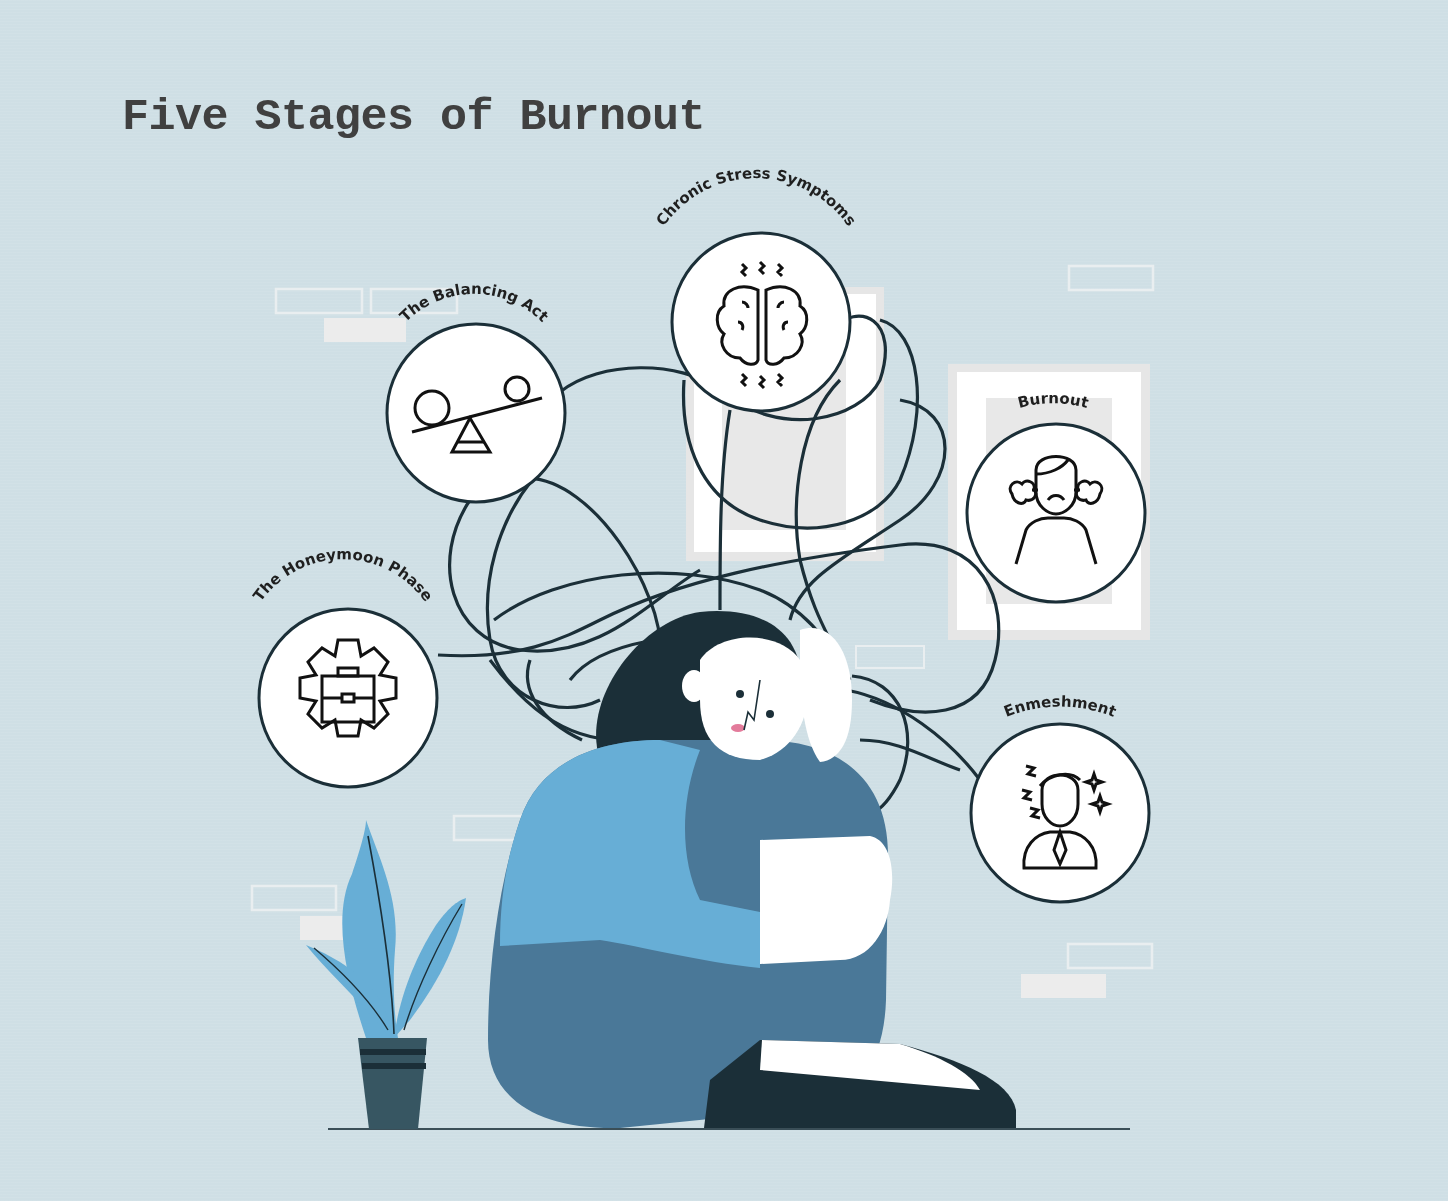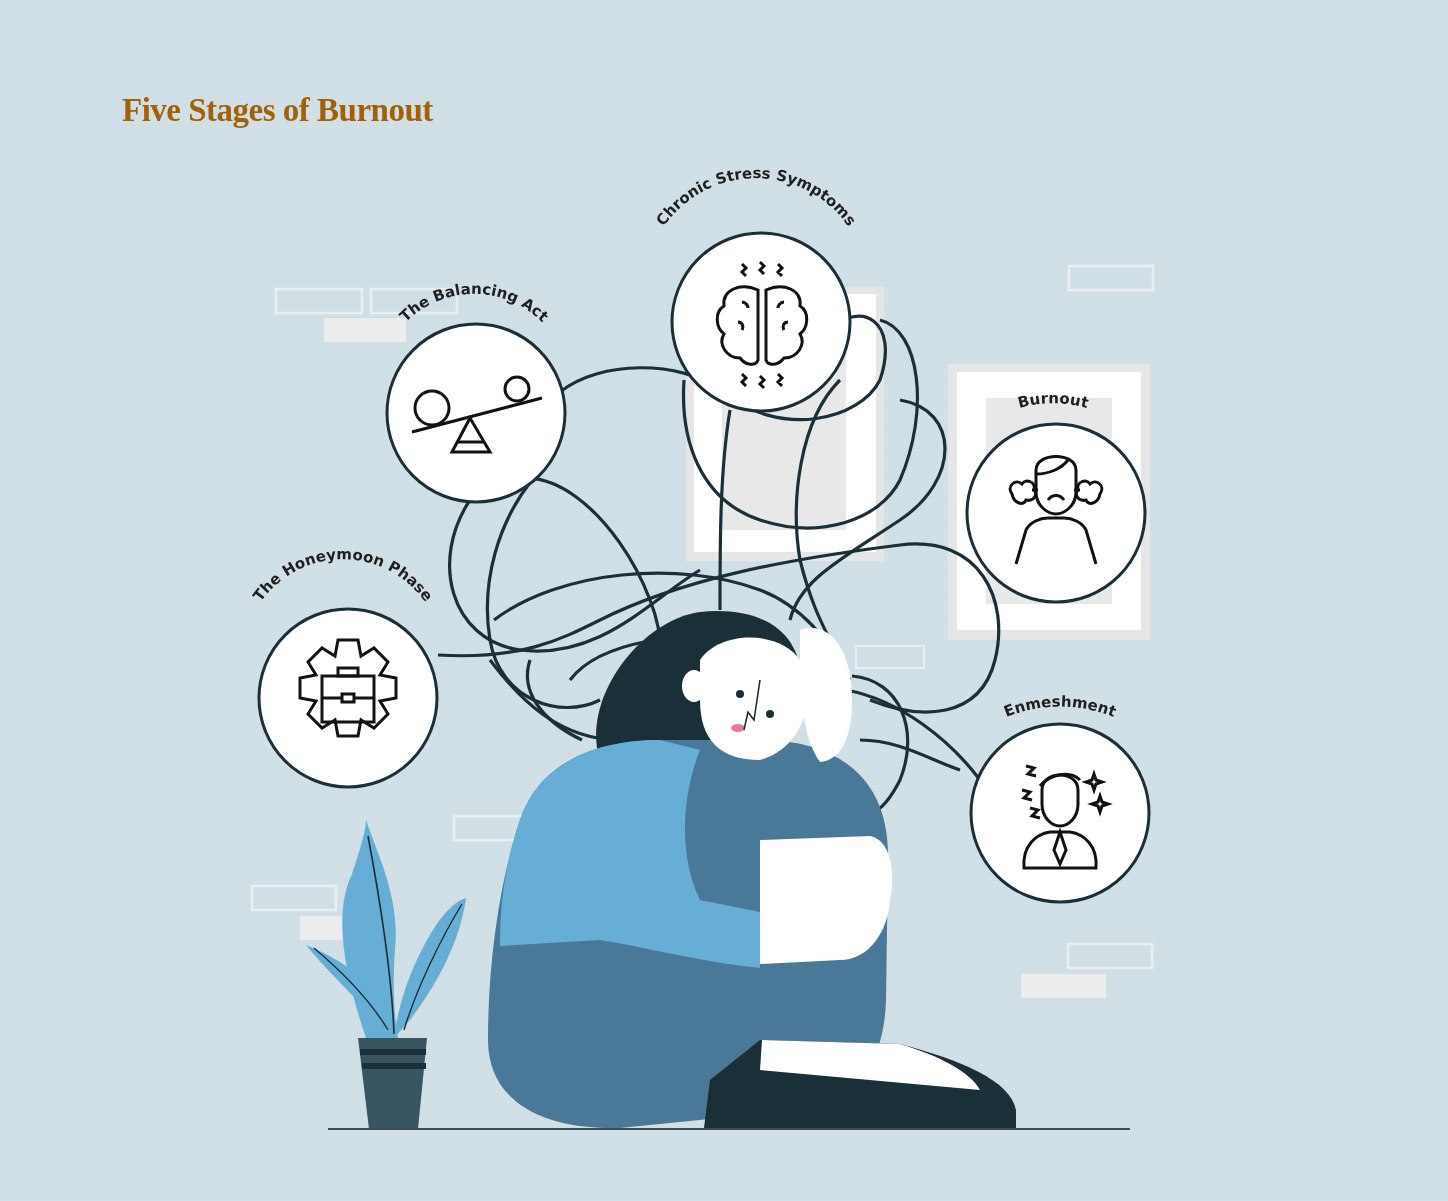--- a/index.html
+++ b/index.html
@@ -1,18 +1,18 @@
 <!DOCTYPE html>
 <html><head>
 <meta charset="utf-8">
 <style>
   html, body { margin:0; padding:0; }
   body { width:1448px; height:1201px; background:#cfdfe5; position:relative; overflow:hidden; font-family:"DejaVu Sans", sans-serif; }
   .texture { position:absolute; inset:0; background-image: repeating-linear-gradient(0deg, rgba(255,255,255,0.06) 0px, rgba(255,255,255,0.06) 1px, transparent 1px, transparent 3px); pointer-events:none; }
-  .title { position:absolute; left:122px; top:92px; font-family:Liberation Serif, serif; font-weight:bold; font-size:33px; color:#a16207; letter-spacing:-0.5px; margin:0; }
+  .title { position:absolute; left:122px; top:92px; font-family:Liberation Mono, monospace; font-weight:bold; font-size:45px; color:#404040; letter-spacing:-0.5px; margin:0; }
   svg.scene { position:absolute; left:0; top:0; }
   .stage-label { font-family:"DejaVu Sans", sans-serif; font-size:15px; fill:#1f1f1f; font-weight:bold; }
 </style>
 </head>
 <body>
 
 <div class="texture"></div>
 
 <h1 class="title">Five Stages of Burnout</h1>
 

